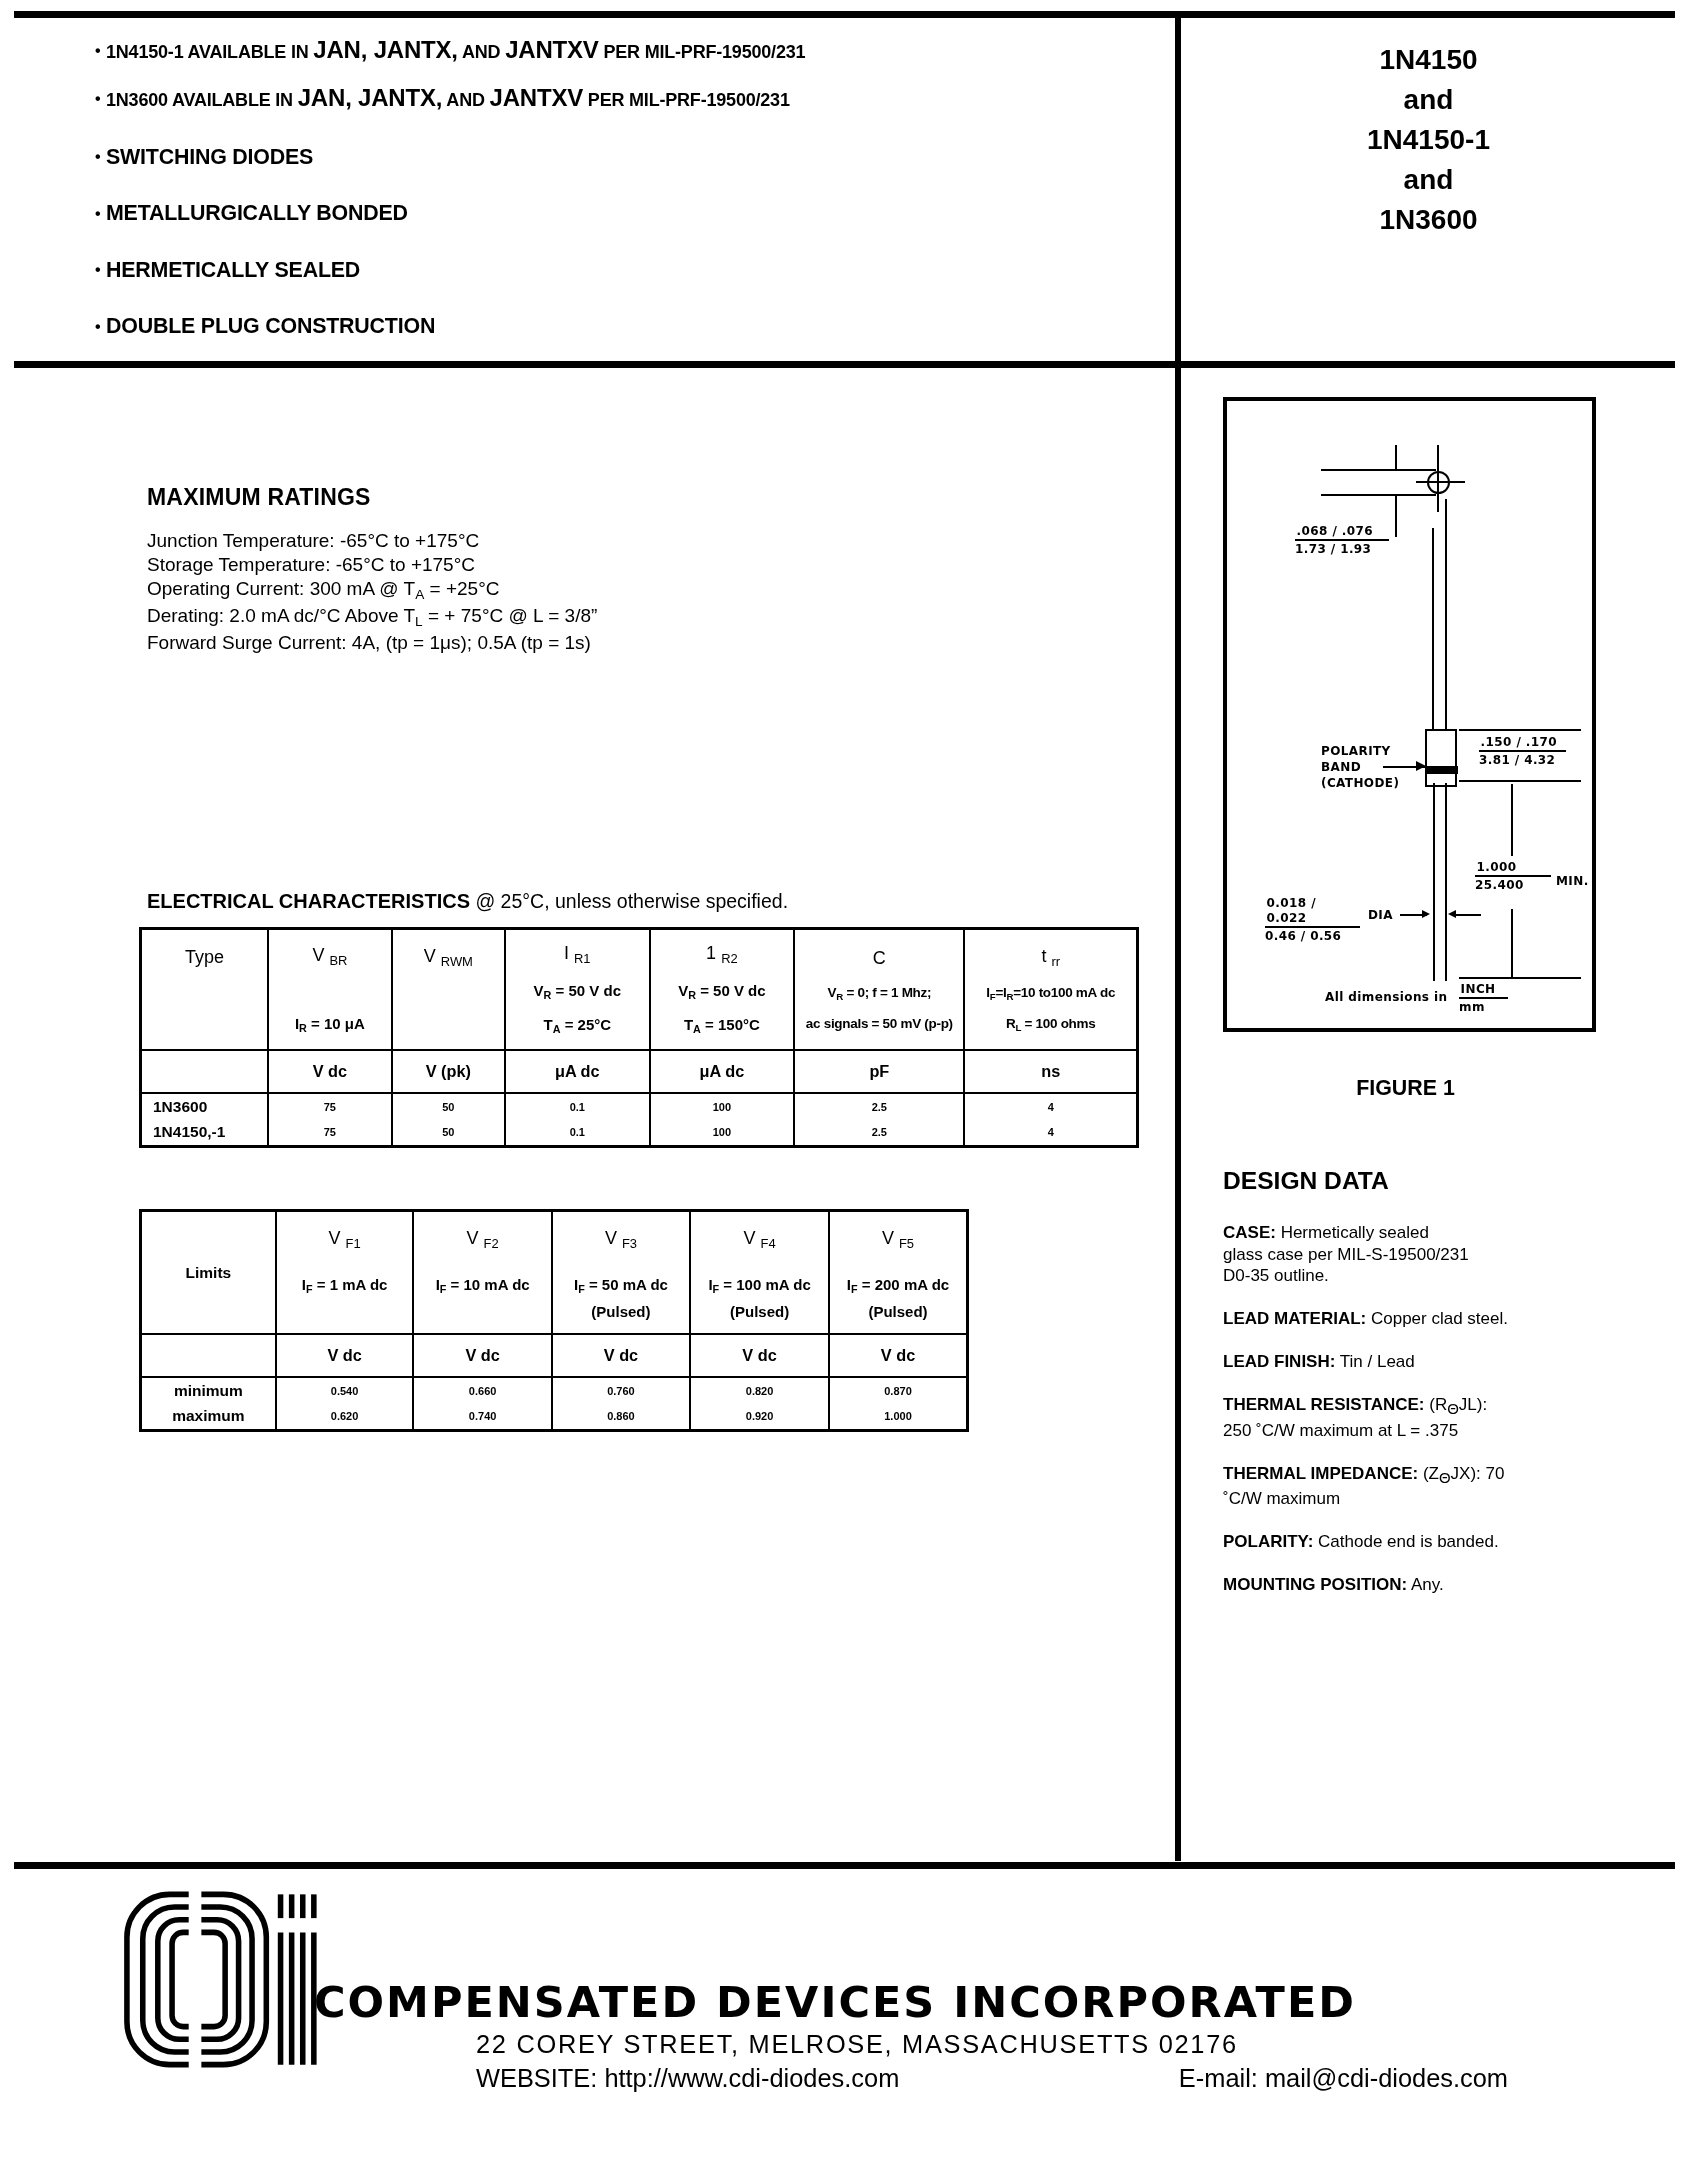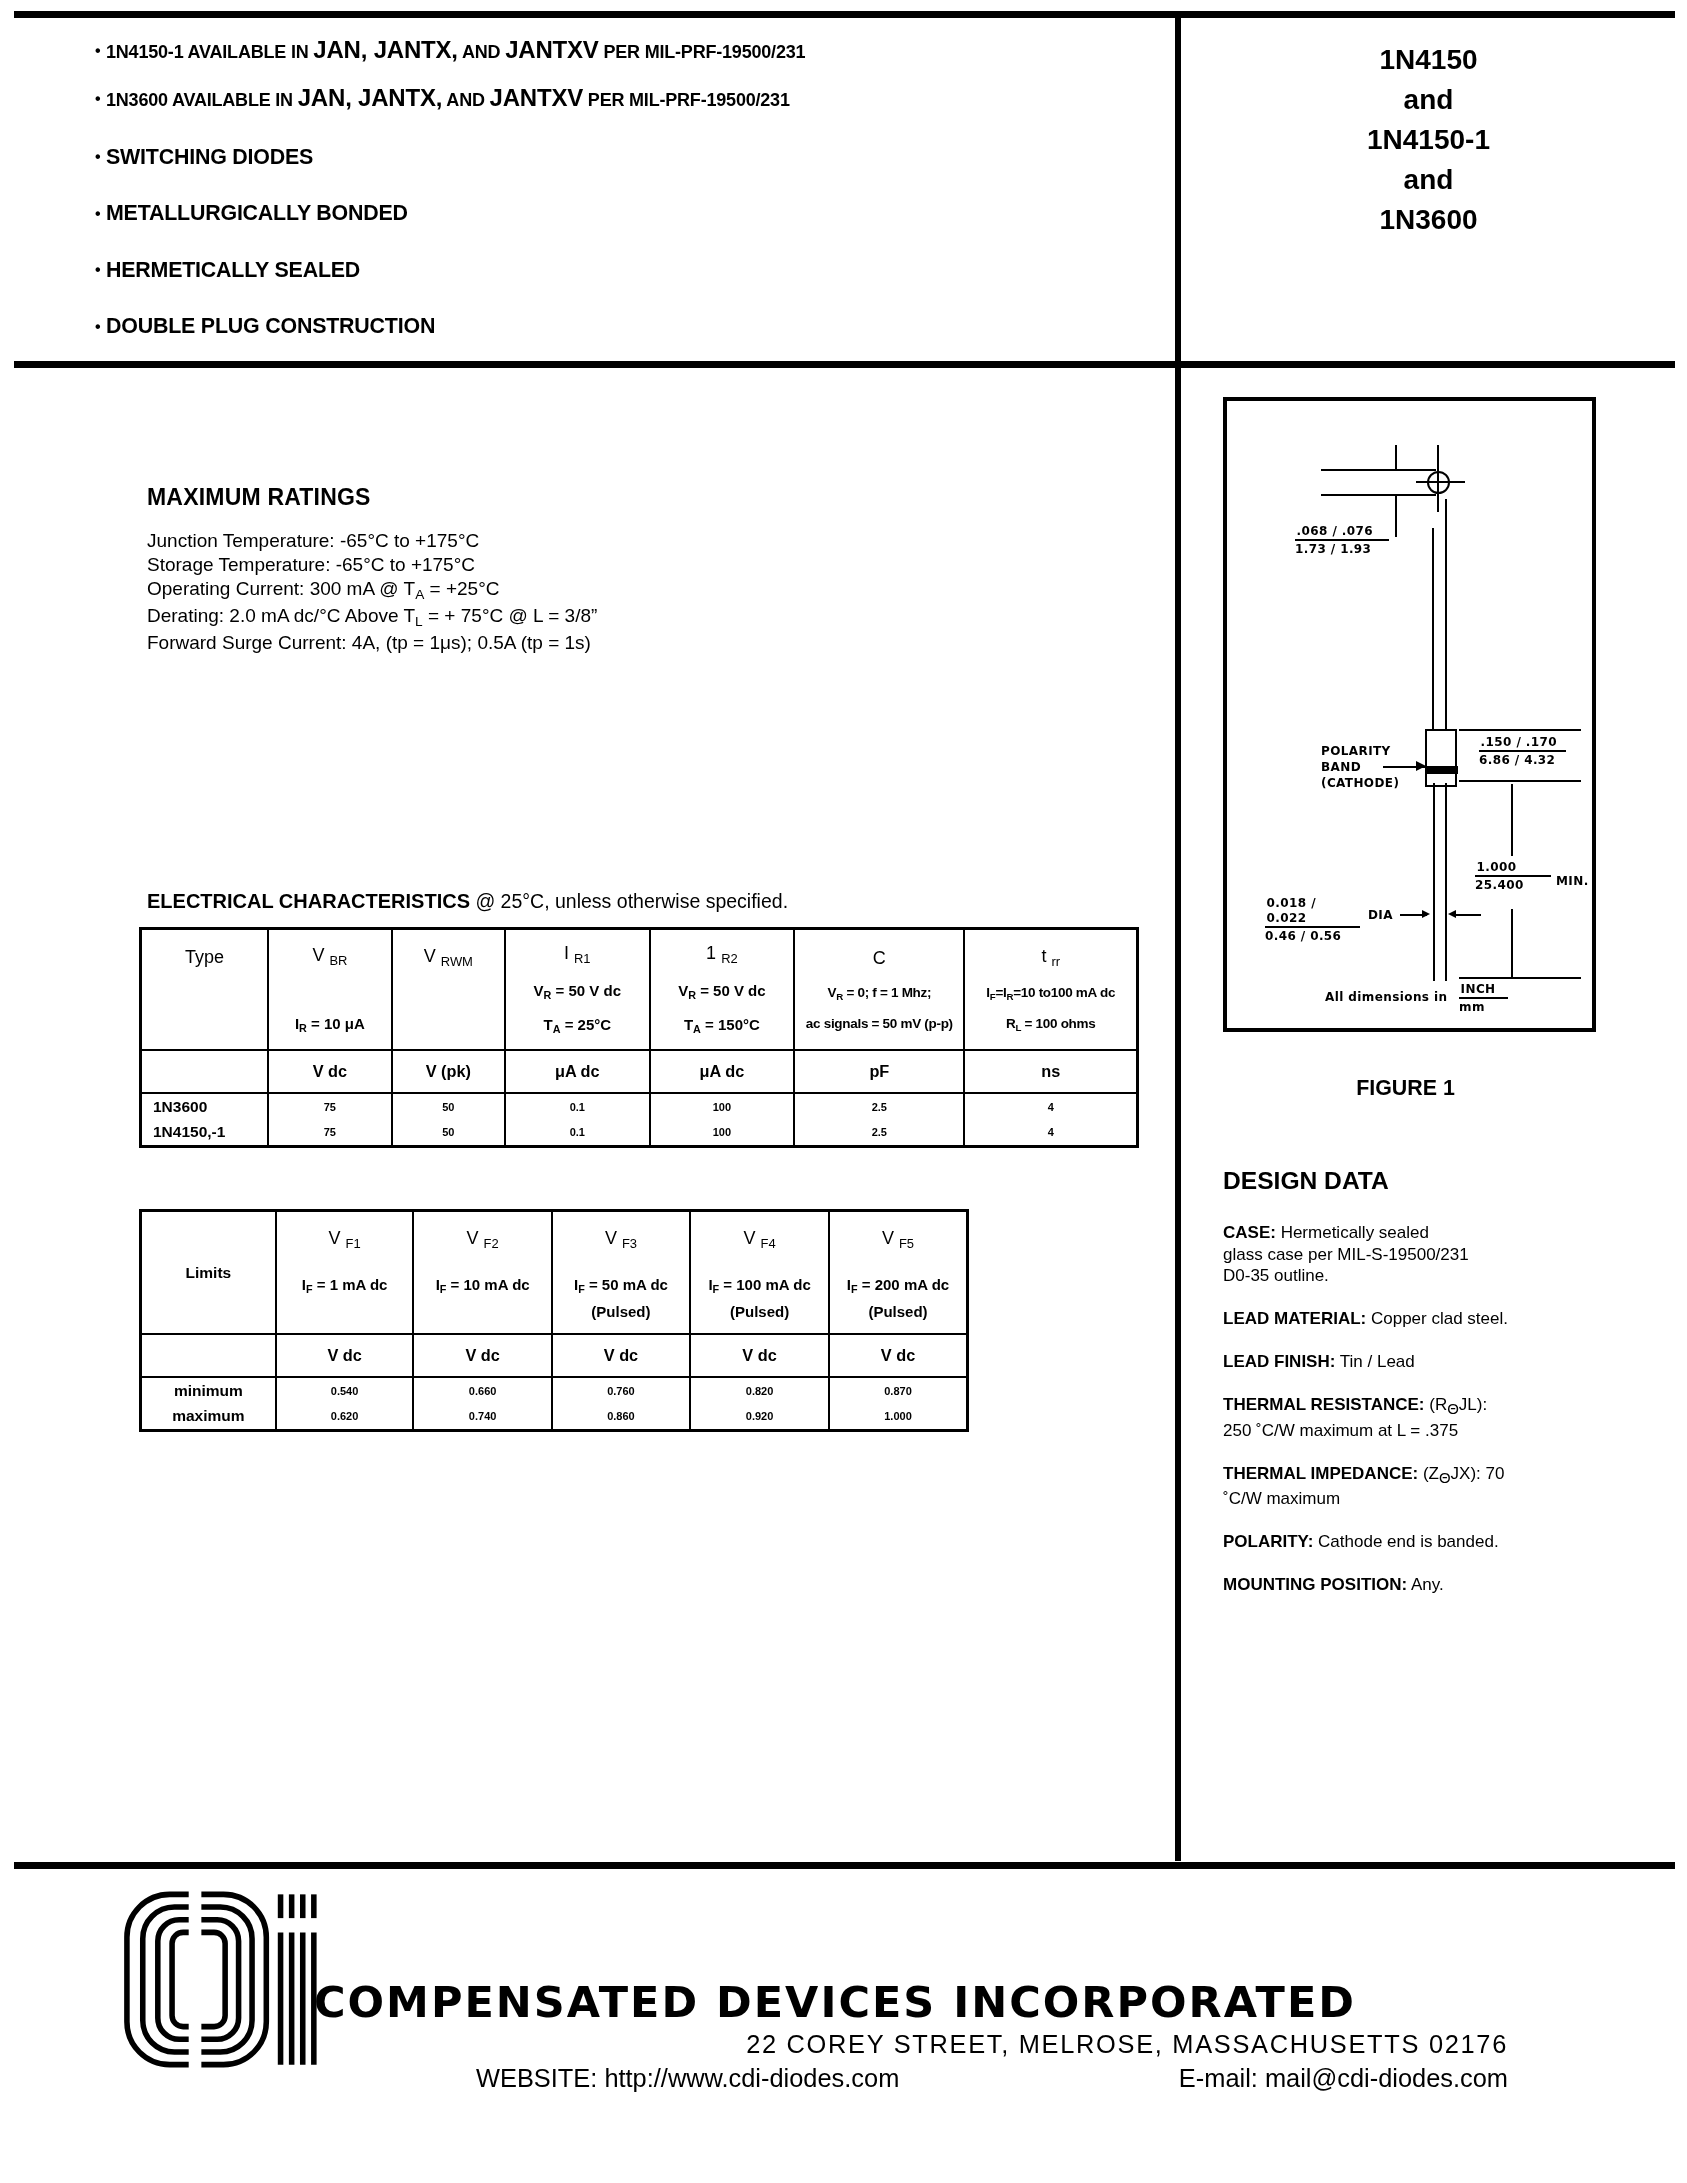--- a/index.html
+++ b/index.html
@@ -93,21 +93,21 @@
 
   
   #logo{position:absolute;left:119px;top:1886px;width:198px;height:187px;}
   #company-name{
     position:absolute;left:314px;top:1977px;
     font-family:"DejaVu Sans",sans-serif;
     font-size:43px;font-weight:bold;letter-spacing:2px;
     transform:scaleX(1.0);white-space:nowrap;
   }
   #address-block{position:absolute;left:476px;top:2028px;width:1032px;font-size:25.4px;line-height:1.33;}
-  .addr-center{text-align:right;letter-spacing:1.7px;}
+  .addr-center{text-align:left;letter-spacing:1.7px;}
   .addr-row{display:flex;justify-content:space-between;}
   .addr-row span{white-space:nowrap;}
 </style>
 </head>
 <body>
 
 <div class="page">
 
   <div class="rule" id="outer-top-rule"></div>
   <div class="rule" id="header-div-rule"></div>
@@ -298,21 +298,21 @@
     <div class="dtxt" style="left:94px;top:343px;">POLARITY</div>
     <div class="dtxt" style="left:94px;top:359px;">BAND</div>
     <div class="dtxt" style="left:94px;top:375px;">(CATHODE)</div>
     <div class="dl" style="left:156px;top:365px;width:43px;height:2.4px;"></div>
     <div style="position:absolute;left:189px;top:360px;width:0;height:0;border-top:5.6px solid transparent;border-bottom:5.6px solid transparent;border-left:10.3px solid #000;"></div>
 
     <div class="dl" style="left:232px;top:328px;width:122px;height:2.4px;"></div>
     <div class="dl" style="left:232px;top:379px;width:122px;height:2.4px;"></div>
     <div class="frac" style="left:252px;top:334px;width:87px;">
       <span class="top">.150 / .170</span>
-      <span class="bot">6.86 / 4.32</span>
+      <span class="bot">3.81 / 4.32</span>
     </div>
 
     <div class="dl" style="left:284px;top:383px;width:2.4px;height:72px;"></div>
     <div class="dl" style="left:284px;top:508px;width:2.4px;height:69px;"></div>
     <div class="dl" style="left:232px;top:576px;width:122px;height:2.4px;"></div>
     <div class="frac" style="left:248px;top:459px;width:76px;">
       <span class="top">1.000</span>
       <span class="bot">25.400</span>
     </div>
     <div class="dtxt" style="left:329px;top:473px;">MIN.</div>

